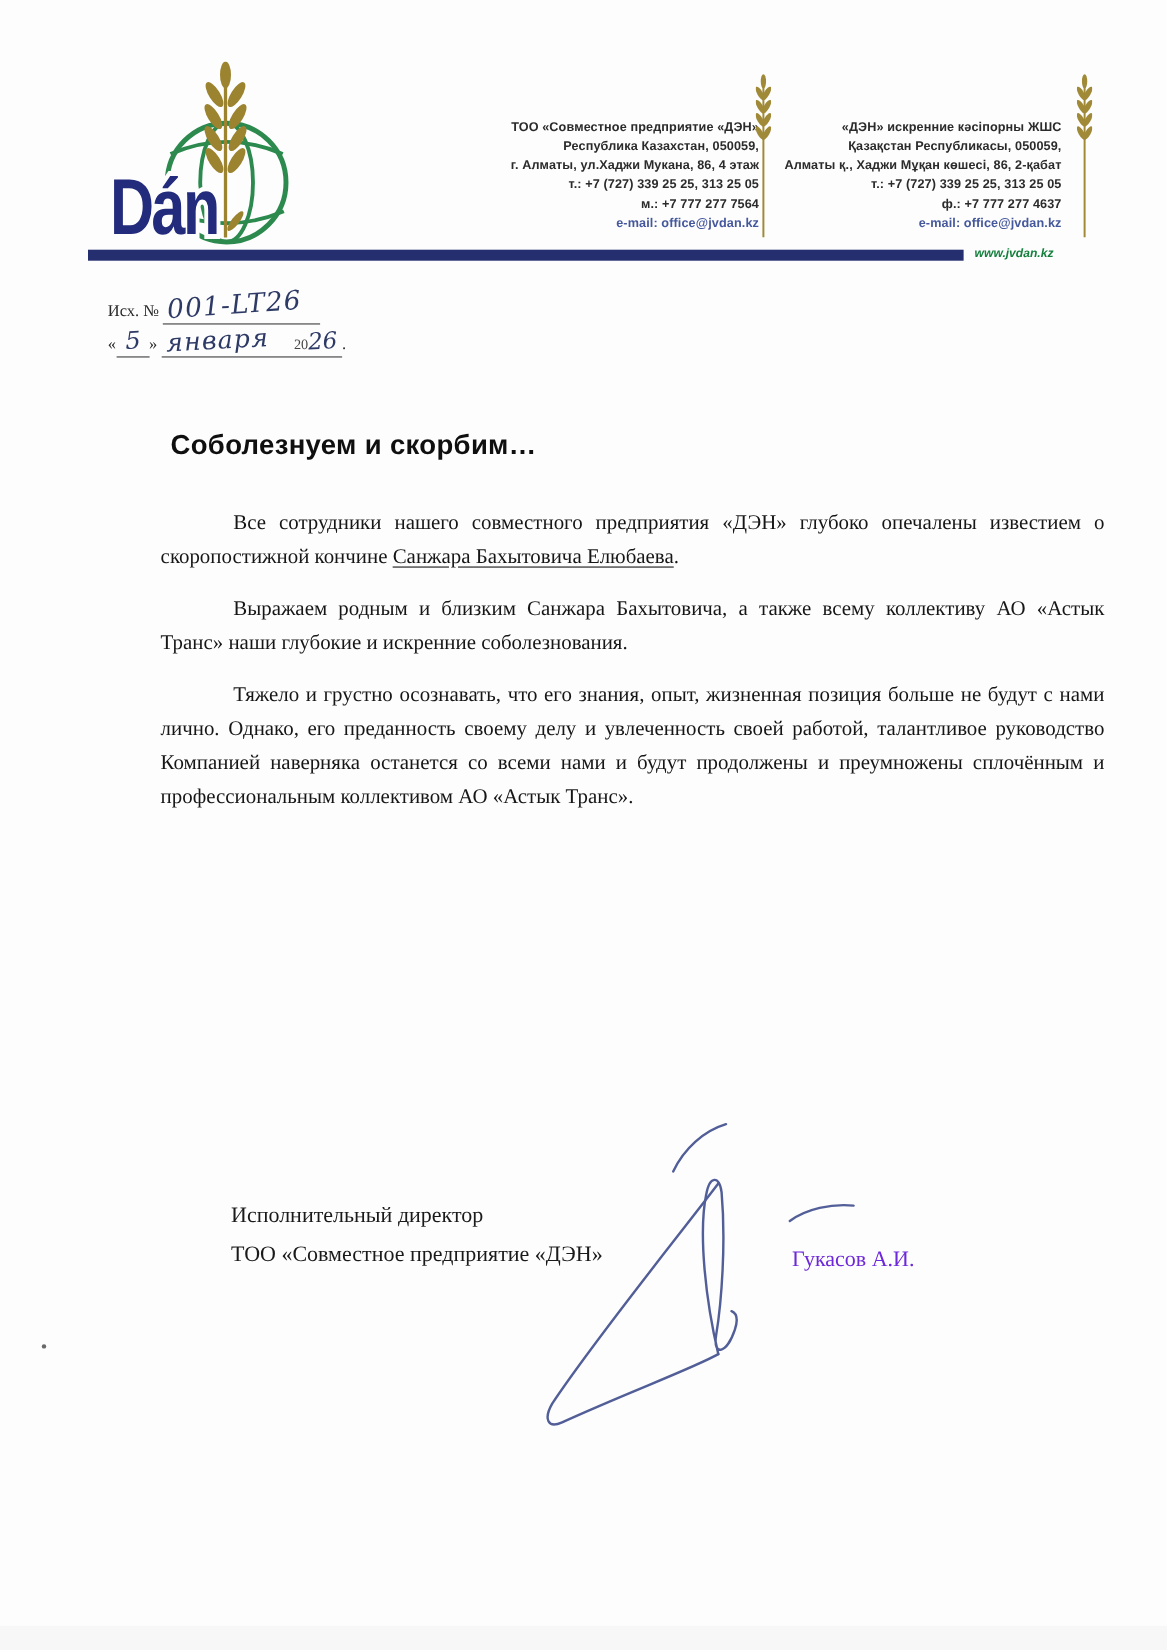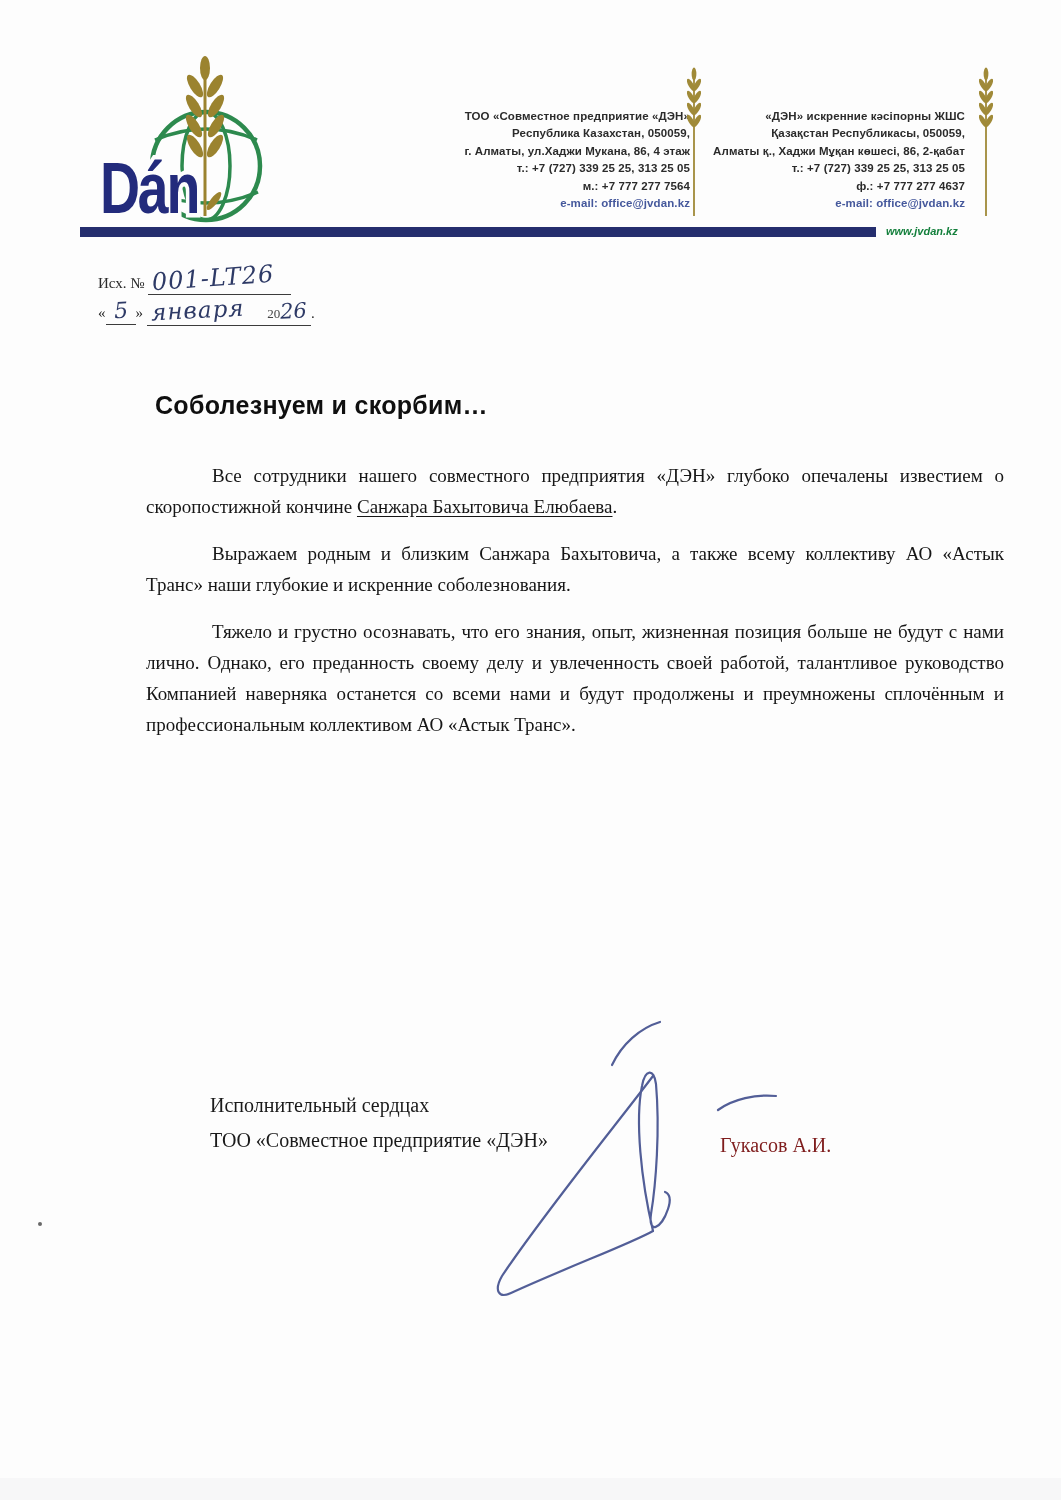--- a/index.html
+++ b/index.html
@@ -54,21 +54,21 @@
     font-size:19px; line-height:31px; text-align:justify; color:#161616;
   }
   .body-text p{margin:16px 0 9px 0; text-indent:66px;}
   .uname{text-decoration:underline; text-underline-offset:3px;}
   
   .sig-role{
     position:absolute; left:210px; top:1088px;
     font-size:20px; line-height:35px; color:#1a1a1a;
   }
   .sig-svg{position:absolute; left:470px; top:1008px; width:320px; height:300px;}
-  .signee{position:absolute; left:720px; top:1134px; font-size:20px; color:#7f1d1d;}
+  .signee{position:absolute; left:720px; top:1134px; font-size:20px; color:#6d28d9;}
   
   .speck{position:absolute; left:38px; top:1222px; width:4px; height:4px; border-radius:50%; background:#4e4e4e; opacity:.85;}
   .scan-band{position:absolute; left:0; bottom:0; width:100%; height:22px; background:#f7f7f8;}
 </style>
 </head>
 <body>
 
 <div class="page">
 
   <svg class="logo-svg" viewBox="0 0 185 172" xmlns="http://www.w3.org/2000/svg">
@@ -161,21 +161,21 @@
 
   <div class="title">Соболезнуем и скорбим…</div>
 
   <div class="body-text">
     <p><span>Все сотрудники нашего совместного предприятия «ДЭН» глубоко опечалены известием о скоропостижной кончине </span><span class="uname">Санжара Бахытовича Елюбаева</span><span>.</span></p>
     <p>Выражаем родным и близким Санжара Бахытовича, а также всему коллективу АО «Астык Транс» наши глубокие и искренние соболезнования.</p>
     <p>Тяжело и грустно осознавать, что его знания, опыт, жизненная позиция больше не будут с нами лично. Однако, его преданность своему делу и увлеченность своей работой, талантливое руководство Компанией наверняка останется со всеми нами и будут продолжены и преумножены сплочённым и профессиональным коллективом АО «Астык Транс».</p>
   </div>
 
   <div class="sig-role">
-    <div>Исполнительный сердцах</div>
+    <div>Исполнительный директор</div>
     <div>ТОО «Совместное предприятие «ДЭН»</div>
   </div>
 
   <svg class="sig-svg" viewBox="0 0 320 300" xmlns="http://www.w3.org/2000/svg">
     <g fill="none" stroke="#44518f" stroke-width="2.2" stroke-linecap="round" opacity="0.92">
       <path d="M 142,57 C 152,36 170,20 190,14"></path>
       <path d="M 183,68 C 145,118 72,208 32,268 C 24,282 28,291 41,285 C 100,258 160,236 183,223"></path>
       <path d="M 183,223 C 171,172 165,112 172,78 C 175,61 184,60 186,76 C 190,122 186,176 181,206 C 178,226 191,222 198,201 C 201,192 200,186 195,184"></path>
       <path d="M 248,102 C 263,91 286,86 306,88"></path>
     </g>

